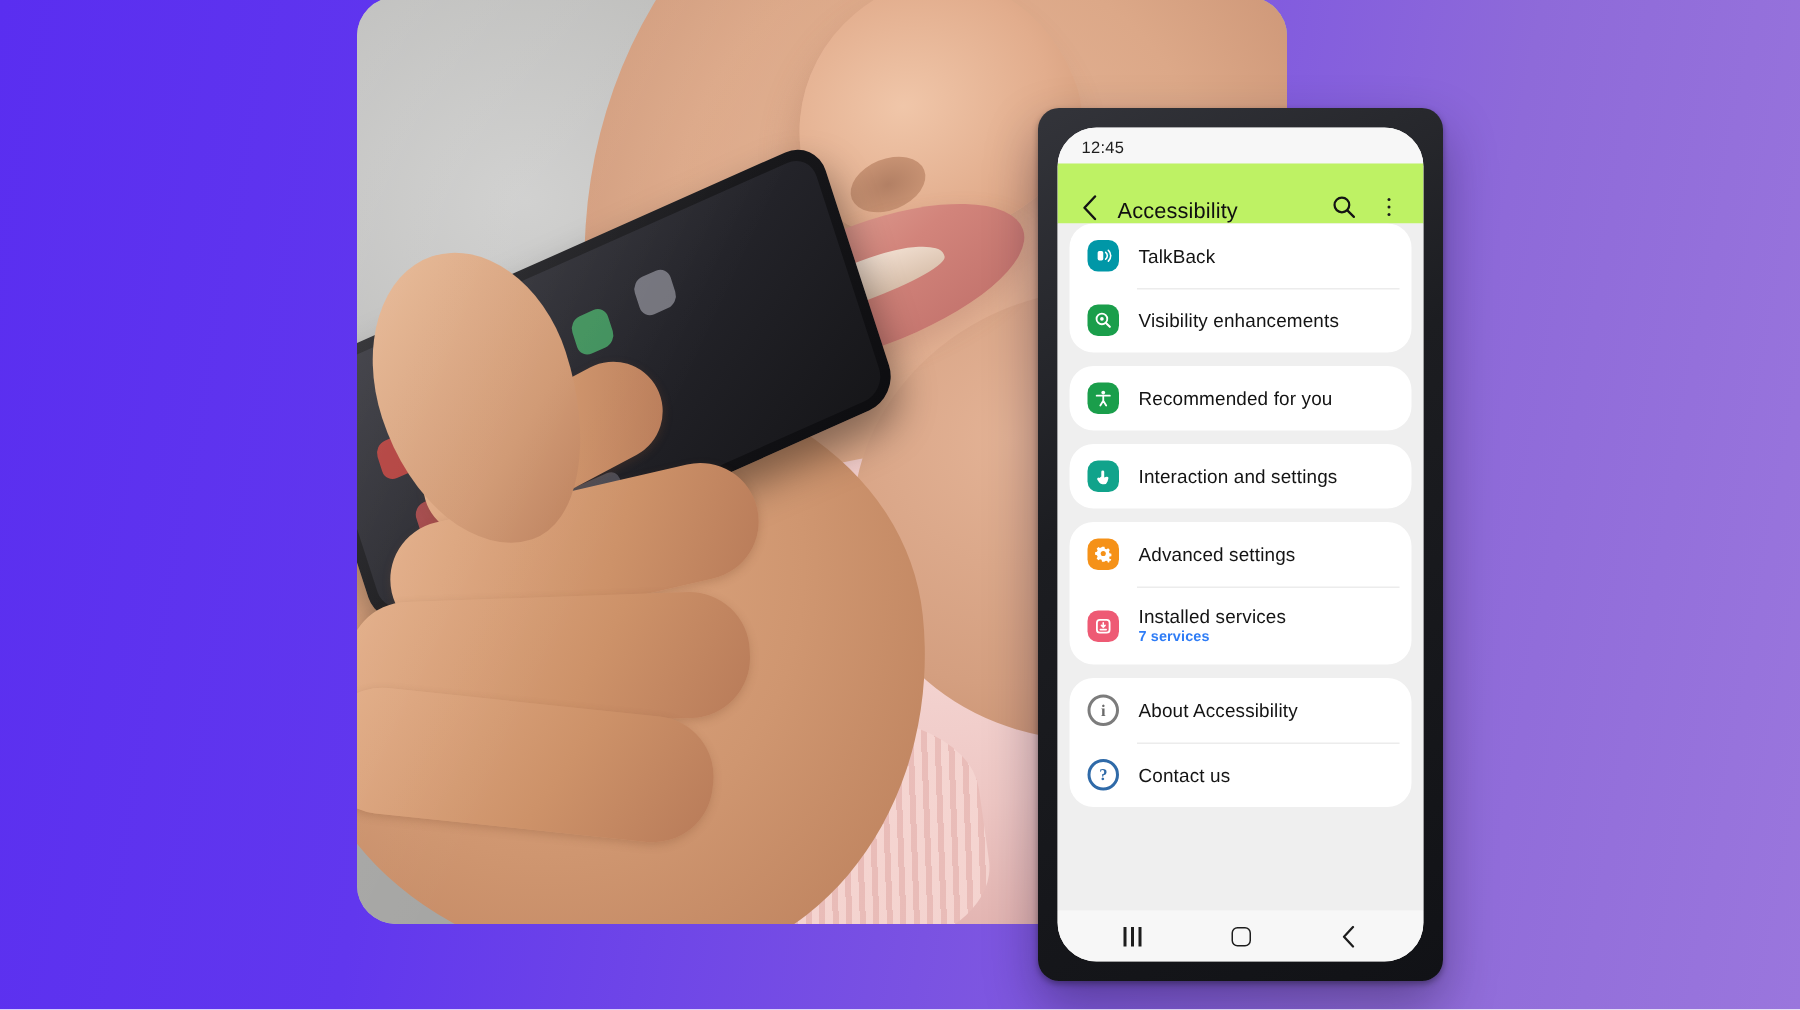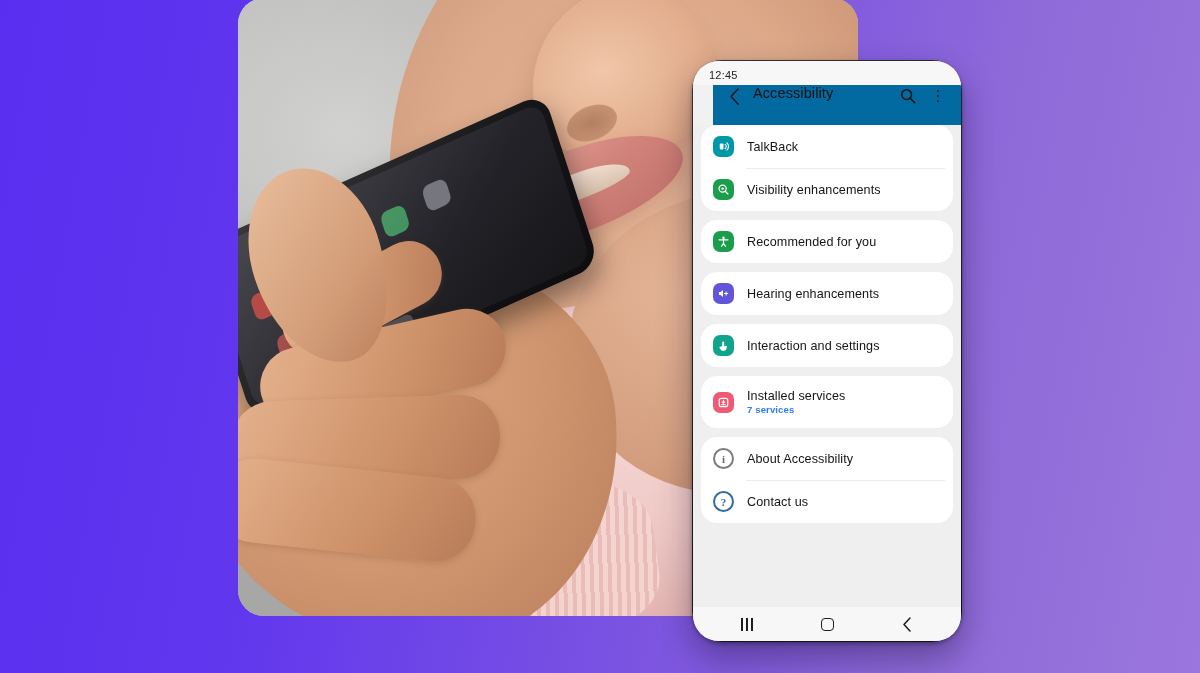--- a/index.html
+++ b/index.html
@@ -170,25 +170,25 @@
   }
   #photo .gloss {
     position: absolute; inset: 0;
     background: linear-gradient(115deg, rgba(255,255,255,.10) 0%, rgba(255,255,255,0) 38%);
     pointer-events: none;
   }
 
   
   #device {
     position: absolute;
-    left: 692px; top: 60px;
+    left: 692px; top: 72px;
     width: 270px; height: 582px;
-    border-radius: 30px;
+    border-radius: 14px;
     background: linear-gradient(150deg, #33343a 0%, #1c1d21 40%, #111216 100%);
-    padding: 1px;
+    padding: 13px;
     box-shadow: 0 16px 34px rgba(20,10,45,.38), 0 2px 4px rgba(0,0,0,.35);
   }
   #screen {
     position: relative;
     width: 100%; height: 100%;
     border-radius: 26px;
     background: #f1f1f1;
     overflow: hidden;
     display: flex;
     flex-direction: column;
@@ -201,25 +201,24 @@
     display: flex; align-items: center;
     padding: 4px 0 0 16px;
   }
   .statusbar .clock {
     font-size: 11px; color: #1d1d1d; letter-spacing: .2px;
   }
 
   
   .appbar {
     height: 40px;
-    background: #0369a1;
-    display: flex; align-items: flex-start;
+    background: #bef264;
+    display: flex; align-items: flex-end;
     padding: 0 12px 0 10px;
     gap: 8px;
-    margin-left: 20px;
   }
   .appbar .back { width: 22px; height: 22px; flex: 0 0 22px; display:flex; align-items:center; justify-content:center; cursor:pointer;}
   .appbar .title {
     flex: 1 1 auto;
     font-size: 14.5px;
     color: #101010;
     letter-spacing: .1px;
   }
   .appbar .act { width: 22px; height: 22px; display:flex; align-items:center; justify-content:center; cursor:pointer;}
   .dots { display:flex; flex-direction:column; gap:2.5px; align-items:center; }
@@ -396,48 +395,47 @@
                   <path d="M2.6 5.9h10.8" stroke="#fff" stroke-width="1.5" stroke-linecap="round"></path>
                   <path d="M8 5.9v4.2M8 10.1l-2.4 3.8M8 10.1l2.4 3.8" stroke="#fff" stroke-width="1.5" stroke-linecap="round" fill="none"></path>
                 </svg>
             </span>
             <span class="labelwrap">
               <span class="label">Recommended for you</span>
             </span>
           </div>
         </div>
 
+
         <div class="group">
           <div class="row">
-            <span class="ic" style="background:#6355d8">
-              <svg width="13" height="13" viewBox="0 0 16 16">
-                  <path d="M7.4 3.6L4.4 6.1H2.4v3.8h2l3 2.5z" fill="#fff"></path>
-                  <path d="M10 6.1v3.8M11.9 8h-3.8" stroke="#fff" stroke-width="1.4" stroke-linecap="round" transform="translate(1.2,0)"></path>
-                </svg>
-            </span>
-            <span class="labelwrap">
-              <span class="label">Hearing enhancements</span>
+            <span class="ic" style="background:#11a38b">
+              <svg width="13" height="13" viewBox="0 0 16 16">
+                  <path d="M6.4 8.2V4.4a1.2 1.2 0 112.4 0v4.6l1.9-.6a1.2 1.2 0 011.5 1.4l-.7 2.6a3 3 0 01-2.9 2.2H7.3a3 3 0 01-2.4-1.2L3.3 11a1.1 1.1 0 011.5-1.6z" fill="#fff"></path>
+                </svg>
+            </span>
+            <span class="labelwrap">
+              <span class="label">Interaction and settings</span>
             </span>
           </div>
         </div>
 
         <div class="group">
           <div class="row">
-            <span class="ic" style="background:#11a38b">
-              <svg width="13" height="13" viewBox="0 0 16 16">
-                  <path d="M6.4 8.2V4.4a1.2 1.2 0 112.4 0v4.6l1.9-.6a1.2 1.2 0 011.5 1.4l-.7 2.6a3 3 0 01-2.9 2.2H7.3a3 3 0 01-2.4-1.2L3.3 11a1.1 1.1 0 011.5-1.6z" fill="#fff"></path>
-                </svg>
-            </span>
-            <span class="labelwrap">
-              <span class="label">Interaction and settings</span>
-            </span>
-          </div>
-        </div>
-
-        <div class="group">
+            <span class="ic" style="background:#f59118">
+              <svg width="13" height="13" viewBox="0 0 16 16">
+                  <path d="M7 1.9h2l.35 1.5 1.35.56 1.3-.8 1.42 1.42-.8 1.3.56 1.35 1.5.35v2l-1.5.35-.56 1.35.8 1.3-1.42 1.42-1.3-.8-1.35.56L9 14.1H7l-.35-1.5-1.35-.56-1.3.8L2.58 11.4l.8-1.3-.56-1.35L1.3 8.4v-2l1.52-.35.56-1.35-.8-1.3L4 1.98l1.3.8 1.35-.56z" fill="#fff"></path>
+                  <circle cx="8" cy="7.4" r="2.1" fill="#f59118"></circle>
+                  <path d="M12.3 11.1v3M10.8 12.6h3" stroke="#fff" stroke-width="1.5" stroke-linecap="round"></path>
+                </svg>
+            </span>
+            <span class="labelwrap">
+              <span class="label">Advanced settings</span>
+            </span>
+          </div>
           <div class="row tall">
             <span class="ic" style="background:#ee5a74">
               <svg width="13" height="13" viewBox="0 0 16 16">
                   <rect x="2.8" y="2.8" width="10.4" height="10.4" rx="2.4" fill="none" stroke="#fff" stroke-width="1.5"></rect>
                   <path d="M8 5.2v3.4M6.5 7.3L8 8.8l1.5-1.5M5.6 10.8h4.8" stroke="#fff" stroke-width="1.3" stroke-linecap="round" fill="none"></path>
                 </svg>
             </span>
             <span class="labelwrap">
               <span class="label">Installed services</span>
               <span class="sub" style="color:#2e7cf6">7 services</span>

